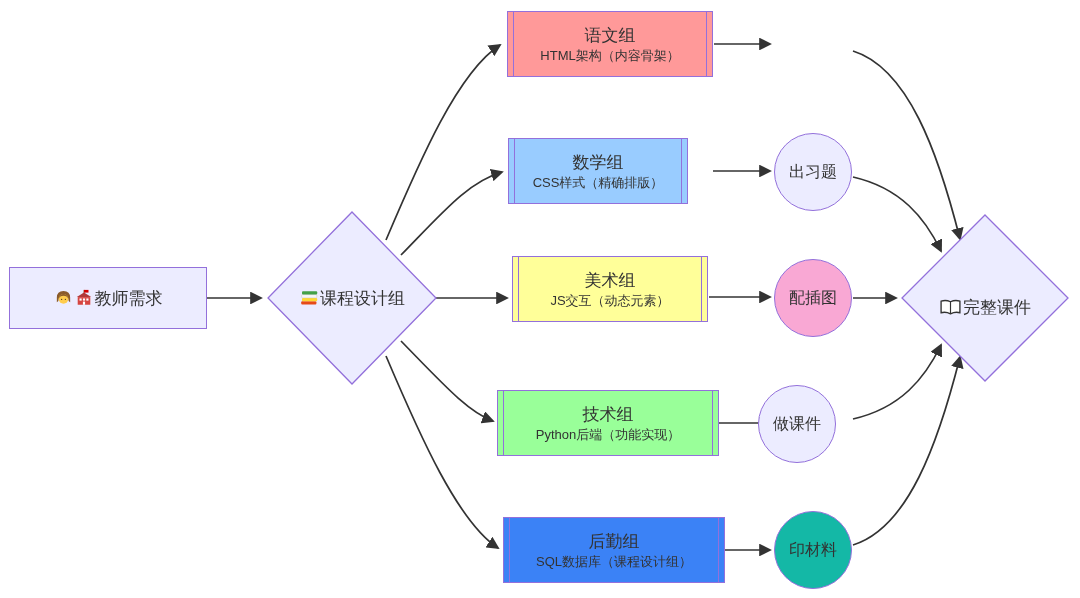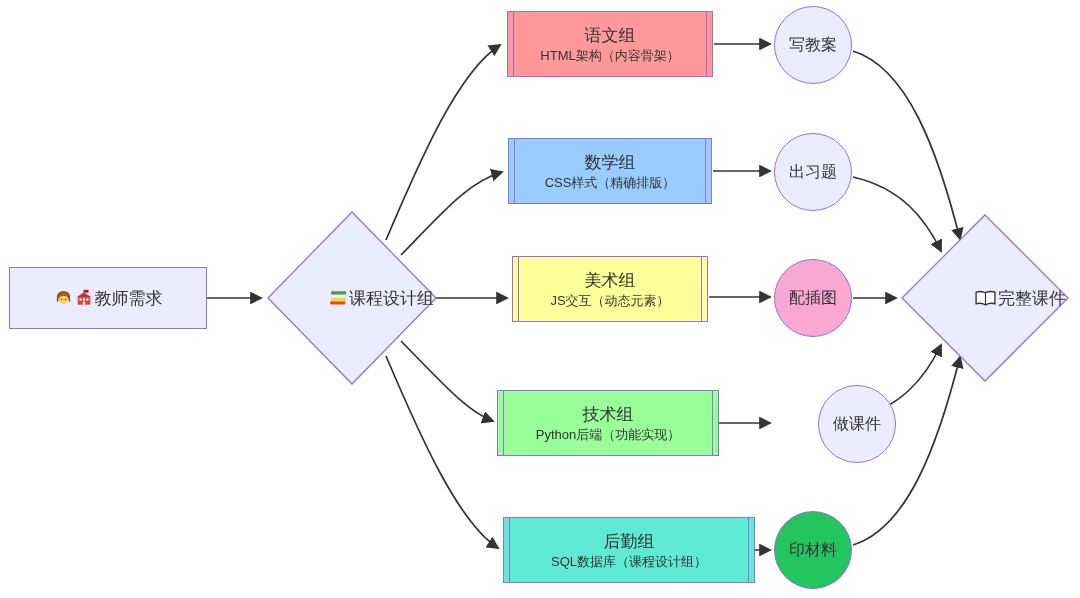--- a/index.html
+++ b/index.html
@@ -10,21 +10,21 @@
   .edge{fill:none;}
   .node{position:absolute;box-sizing:border-box;display:flex;align-items:center;justify-content:center;}
   .rect-node{border:1.3px solid #9370DB;font-size:17px;gap:2px;}
   .group-box{border:1.3px solid #9370DB;flex-direction:column;gap:5px;}
   .group-box::before,.group-box::after{content:"";position:absolute;top:0;bottom:0;width:0;border-left:1.2px solid #9370DB;}
   .group-box::before{left:5px;}
   .group-box::after{right:5px;}
   .group-title{font-size:17px;line-height:1;}
   .group-sub{font-size:13px;line-height:1;}
   .circle-node{border:1.3px solid #9370DB;border-radius:50%;font-size:16px;}
-  .diamond-label{position:absolute;display:flex;align-items:center;justify-content:flex-end;
+  .diamond-label{position:absolute;display:flex;align-items:center;justify-content:center;
                  font-size:17px;gap:1px;background:transparent;}
   .icon{display:inline-flex;align-items:center;}
   .icon svg{display:block;}
 </style>
 </head>
 <body>
 
 <div class="stage">
 
   <svg class="layer" viewBox="0 0 1080 598">
@@ -91,54 +91,51 @@
         <rect x="3" y="3.3" width="15.2" height="3.3" rx="1" fill="#43a047"></rect>
       </svg>
     </span>
     <span>课程设计组</span>
   </div>
 
   <div class="node group-box" style="left: 507px; top: 11px; width: 206px; height: 66px; background: rgb(255, 153, 153);">
     <span class="group-title">语文组</span>
     <span class="group-sub">HTML架构（内容骨架）</span>
   </div>
-  <div class="node group-box" style="left: 508px; top: 138px; width: 204px; height: 66px; background: rgb(153, 204, 255);">
+  <div class="node group-box" style="left: 508px; top: 138px; width: 180px; height: 66px; background: rgb(153, 204, 255);">
     <span class="group-title">数学组</span>
     <span class="group-sub">CSS样式（精确排版）</span>
   </div>
   <div class="node group-box" style="left: 512px; top: 256px; width: 196px; height: 66px; background: rgb(255, 255, 153);">
     <span class="group-title">美术组</span>
     <span class="group-sub">JS交互（动态元素）</span>
   </div>
   <div class="node group-box" style="left: 497px; top: 390px; width: 222px; height: 66px; background: rgb(153, 255, 153);">
     <span class="group-title">技术组</span>
     <span class="group-sub">Python后端（功能实现）</span>
   </div>
-  <div class="node group-box" style="left: 503px; top: 517px; width: 252px; height: 66px; background: #5eead4;">
+  <div class="node group-box" style="left: 503px; top: 517px; width: 222px; height: 66px; background: #3b82f6;">
     <span class="group-title">后勤组</span>
     <span class="group-sub">SQL数据库（课程设计组）</span>
   </div>
 
-  <div class="node circle-node" style="left: 774px; top: 6px; width: 78px; height: 78px; background: rgb(236, 236, 255);">
-    <span>写教案</span>
-  </div>
   <div class="node circle-node" style="left: 774px; top: 133px; width: 78px; height: 78px; background: rgb(236, 236, 255); text-align: right;">
     <span>出习题</span>
   </div>
   <div class="node circle-node" style="left: 774px; top: 259px; width: 78px; height: 78px; background: #f9a8d4;">
     <span>配插图</span>
   </div>
-  <div class="node circle-node" style="left: 818px; top: 385px; width: 78px; height: 78px; background: rgb(236, 236, 255);">
+  <div class="node circle-node" style="left: 758px; top: 385px; width: 78px; height: 78px; background: rgb(236, 236, 255);">
     <span>做课件</span>
   </div>
-  <div class="node circle-node" style="left: 774px; top: 511px; width: 78px; height: 78px; background: #22c55e; text-align: right;">
+  <div class="node circle-node" style="left: 774px; top: 511px; width: 78px; height: 78px; background: #14b8a6; text-align: right;">
     <span>印材料</span>
   </div>
 
-  <div class="diamond-label" style="left:904px;top:215px;width:162px;height:166px;">
+  <div class="diamond-label" style="left:904px;top:224px;width:162px;height:166px;">
     <span class="icon">
       <svg width="23" height="19" viewBox="0 0 22 18">
         <path d="M2 3 Q6.5 1.5 11 3.5 Q15.5 1.5 20 3 V14 Q15.5 12.8 11 15 Q6.5 12.8 2 14 Z" fill="#fefefe" stroke="#333" stroke-width="1.3"></path>
         <line x1="11" y1="3.5" x2="11" y2="15" stroke="#333" stroke-width="1.1"></line>
       </svg>
     </span>
     <span>完整课件</span>
   </div>
 
 </div>

